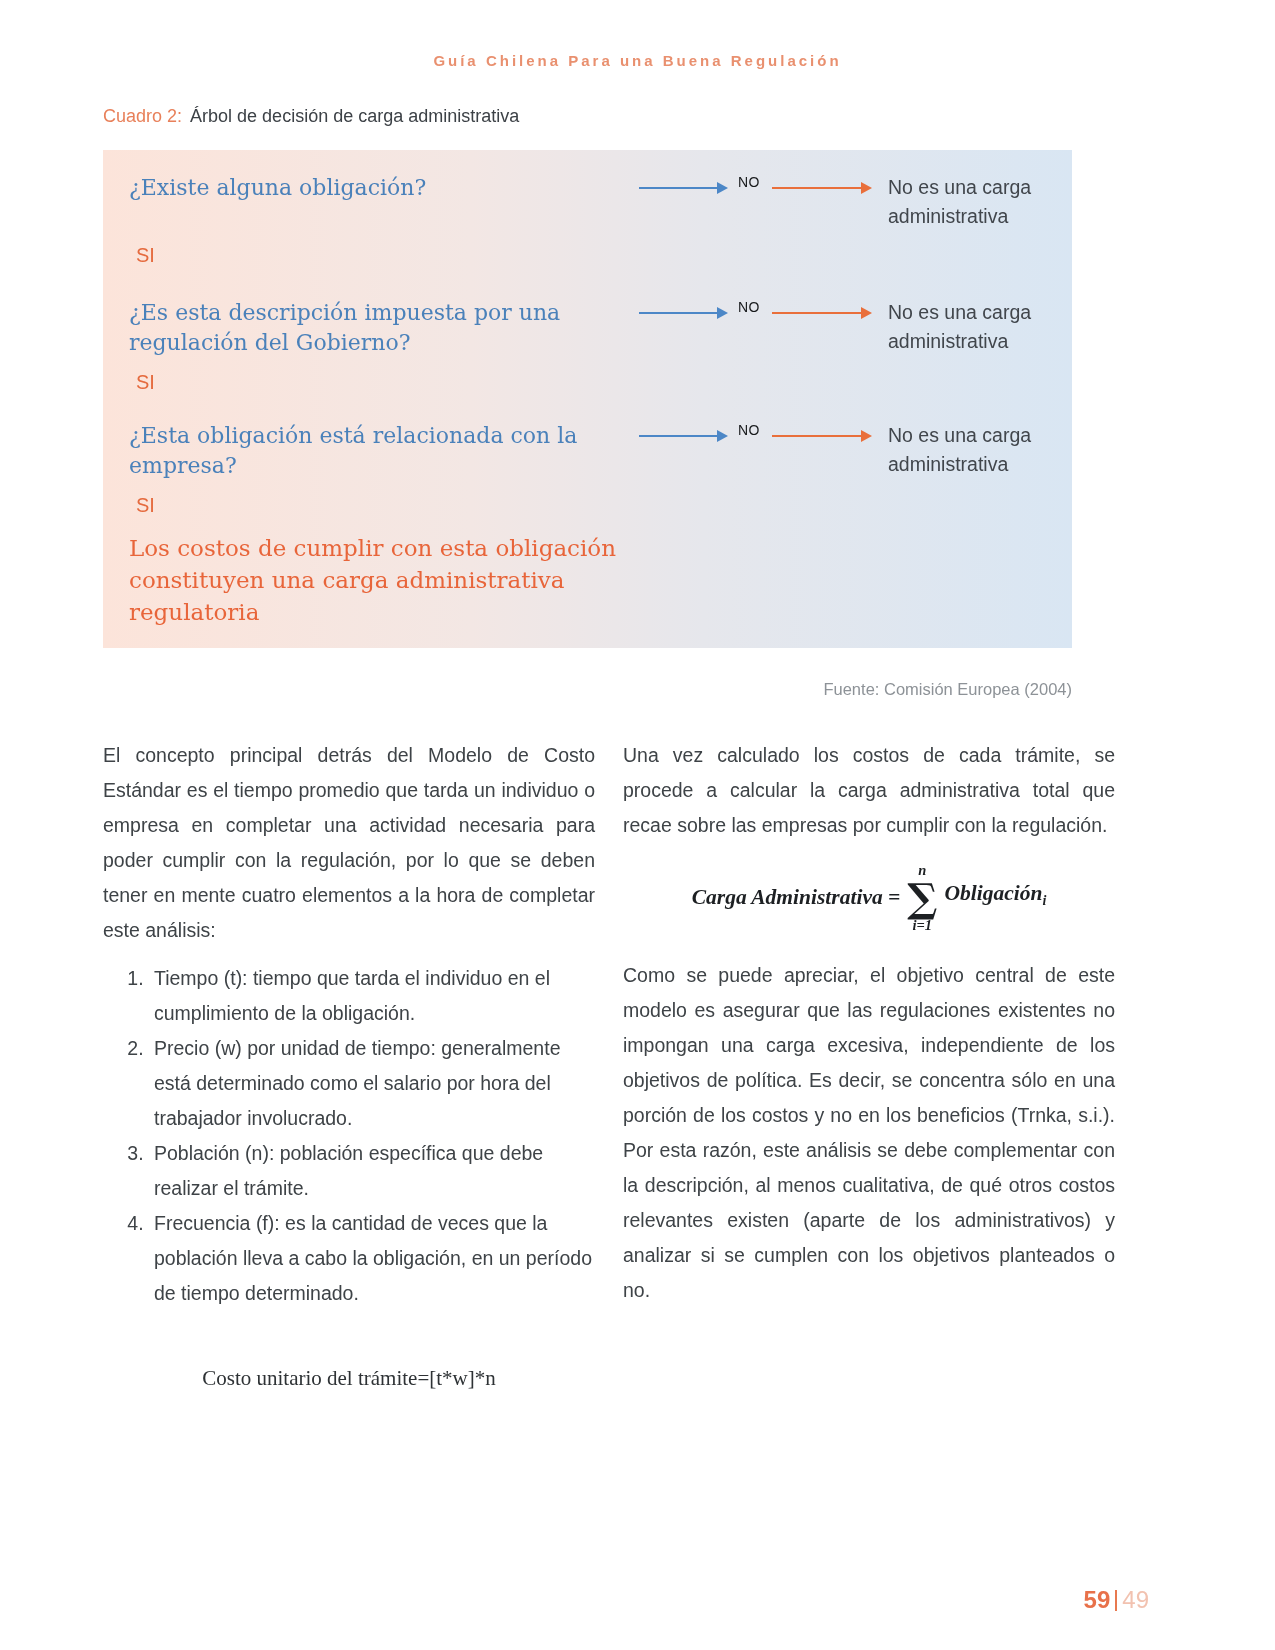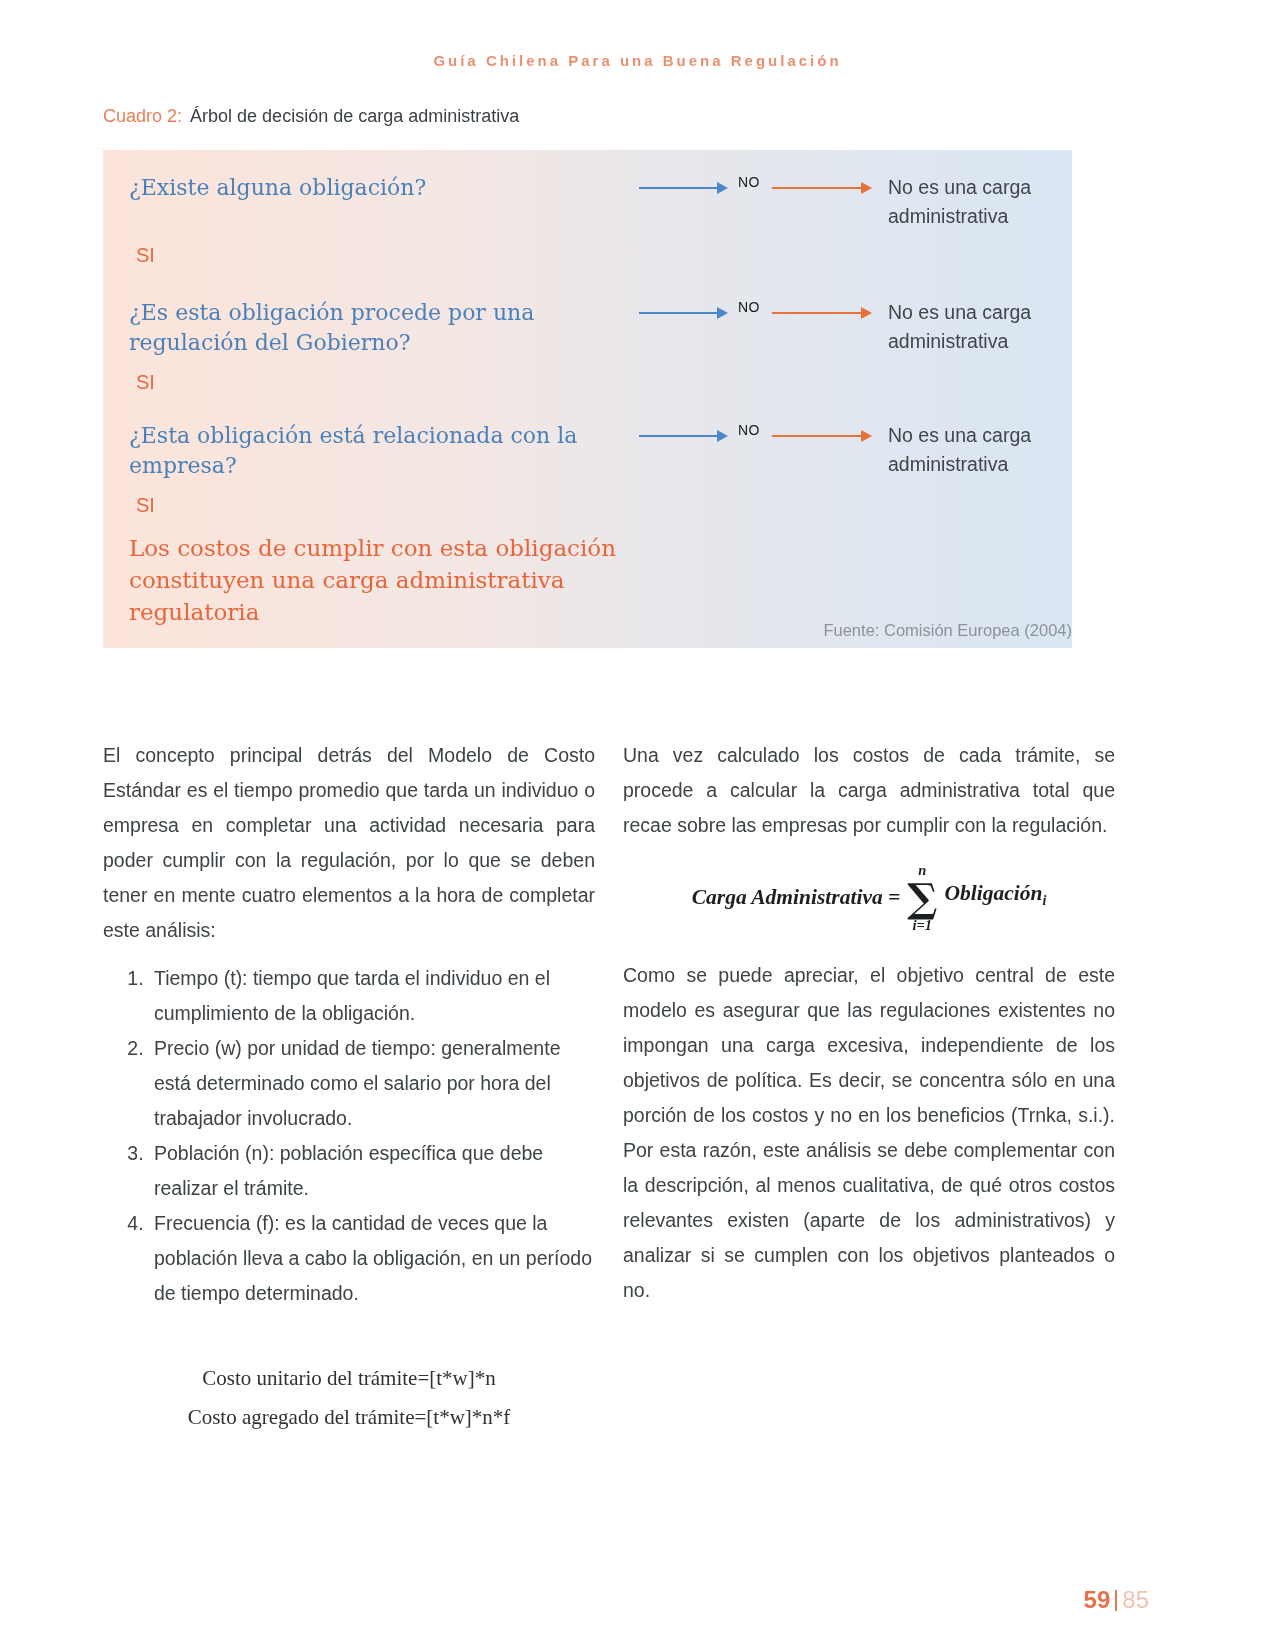--- a/index.html
+++ b/index.html
@@ -49,21 +49,21 @@
   .row-q1 { margin-top:7px; }
   .row-q2 { margin-top:31px; }
   .row-q3 { margin-top:27px; }
   .conclusion {
     margin-top:15px; width:530px;
     font-family:"DejaVu Serif", serif; font-size:23px; line-height:32px;
     color:#e8653a;
   }
 
   .source-line {
-    position:absolute; top:621px; right:203px;
+    position:absolute; top:680px; right:203px;
     font-size:16.5px; color:#8d9297;
   }
 
   
   .col { position:absolute; top:738px; width:492px; color:#3e4347; font-size:19.5px; line-height:35px; }
   .col-left { left:103px; }
   .col-right { left:623px; }
   .col p { text-align:justify; }
 
   ol.four-elements { margin-top:13px; padding-left:46px; }
@@ -109,21 +109,21 @@
     <div class="tree-row row-q1">
       <div class="q">¿Existe alguna obligación?</div>
       <div class="connector blue"></div>
       <div class="no-label">NO</div>
       <div class="connector orange"></div>
       <div class="answer">No es una carga administrativa</div>
     </div>
     <div class="si-label">SI</div>
 
     <div class="tree-row row-q2">
-      <div class="q">¿Es esta obligación procede por una regulación del Gobierno?</div>
+      <div class="q">¿Es esta descripción impuesta por una regulación del Gobierno?</div>
       <div class="connector blue"></div>
       <div class="no-label">NO</div>
       <div class="connector orange"></div>
       <div class="answer">No es una carga administrativa</div>
     </div>
     <div class="si-label">SI</div>
 
     <div class="tree-row row-q3">
       <div class="q">¿Esta obligación está relacionada con la empresa?</div>
       <div class="connector blue"></div>
@@ -141,37 +141,36 @@
   <div class="col col-left">
     <p>El concepto principal detrás del Modelo de Costo Estándar es el tiempo promedio que tarda un individuo o empresa en completar una actividad necesaria para poder cumplir con la regulación, por lo que se deben tener en mente cuatro elementos a la hora de completar este análisis:</p>
     <ol class="four-elements">
       <li>Tiempo (t): tiempo que tarda el individuo en el cumplimiento de la obligación.</li>
       <li>Precio (w) por unidad de tiempo: generalmente está determinado como el salario por hora del trabajador involucrado.</li>
       <li>Población (n): población específica que debe realizar el trámite.</li>
       <li>Frecuencia (f): es la cantidad de veces que la población lleva a cabo la obligación, en un período de tiempo determinado.</li>
     </ol>
     <div class="cost-formulas">
       <div>Costo unitario del trámite=[t*w]*n</div>
-      <div>Costo agregado del trámite=[t*w]*n*f</div>
     </div>
   </div>
 
   <div class="col col-right">
     <p>Una vez calculado los costos de cada trámite, se procede a calcular la carga administrativa total que recae sobre las empresas por cumplir con la regulación.</p>
     <div class="sum-formula">
       <span class="math-it">Carga Administrativa =</span>
       <span class="sigma-stack">
         <span class="sigma-limit">n</span>
         <span class="sigma-glyph">∑</span>
         <span class="sigma-limit">i=1</span>
       </span>
       <span class="math-it"><span>Obligación</span><sub>i</sub></span>
     </div>
     <p>Como se puede apreciar, el objetivo central de este modelo es asegurar que las regulaciones existentes no impongan una carga excesiva, independiente de los objetivos de política. Es decir, se concentra sólo en una porción de los costos y no en los beneficios (Trnka, s.i.). Por esta razón, este análisis se debe complementar con la descripción, al menos cualitativa, de qué otros costos relevantes existen (aparte de los administrativos) y analizar si se cumplen con los objetivos planteados o no.</p>
   </div>
 
   <div class="page-number">
     <span class="current">59</span>
     <span class="divider"></span>
-    <span class="total">85</span>
+    <span class="total">49</span>
   </div>
 
 </div>
 
 </body></html>

